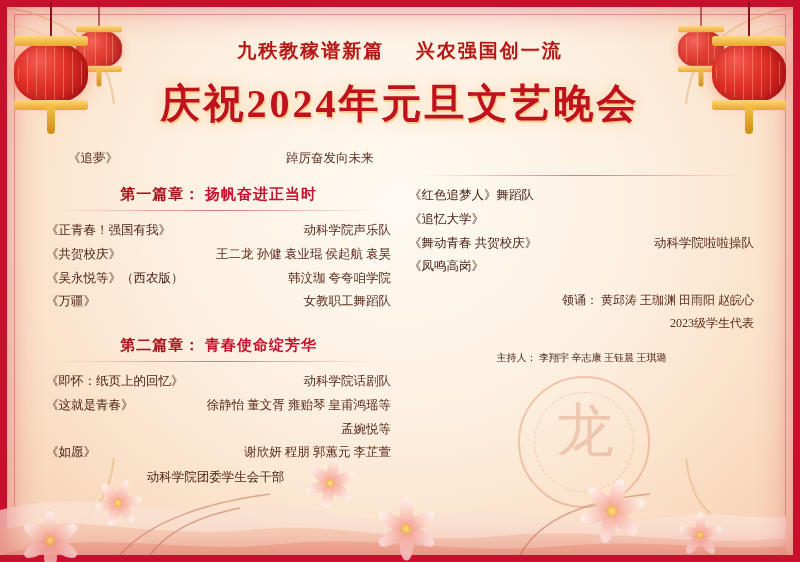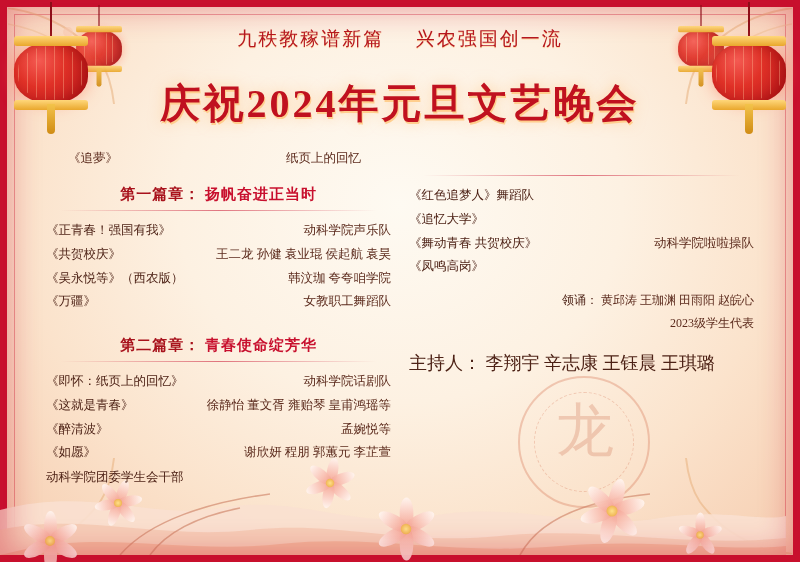--- a/index.html
+++ b/index.html
@@ -113,27 +113,28 @@
   }
   .zodiac-glyph {
     position: absolute; right: 186px; bottom: 92px;
     font-size: 58px; color: rgba(205,110,80,.28);
     font-family: "Liberation Serif", serif; z-index: 5;
   }
 
   
   .header { position: absolute; left: 0; right: 0; top: 26px; z-index: 8; text-align: center; }
   .slogan {
-    font-size: 19px; font-weight: normal; letter-spacing: 2px;
+    font-size: 19px; font-weight: bold; letter-spacing: 2px;
     color: #b5171f;
     text-shadow: 0 1px 0 #ffd9a8;
+    margin-top: 12px;
   }
   .slogan .gap { display: inline-block; width: 18px; }
   .main-title {
-    margin-top: 24px;
+    margin-top: 12px;
     font-size: 40px; font-weight: bold; letter-spacing: 3px;
     color: #c0111f;
     text-shadow: 1px 2px 0 #ffce8e, 0 0 14px rgba(255,190,120,.65);
   }
 
   
   .program { position: absolute; left: 46px; right: 46px; top: 150px; z-index: 8; }
   .opening {
     display: flex; align-items: baseline;
     font-size: 12.5px; color: #5b2a1c; margin: 0 0 8px 0;
@@ -157,24 +158,24 @@
     display: flex; align-items: baseline;
     font-size: 12.5px; color: #4d2216; line-height: 1.9;
   }
   .item .t { flex: 0 0 auto; min-width: 120px; }
   .item .p { flex: 1; text-align: right; color: #5b2a1c; }
   .note {
     font-size: 12px; color: #5b2a1c; text-align: right; margin-top: 10px; line-height: 1.9;
   }
   .note .lbl { color: #4d2216; }
   .host {
-    font-size: 18px; color: #4d2216; margin-top: 16px;
+    font-size: 10px; color: #4d2216; text-align: center; margin-top: 16px;
   }
   .footer-credit {
-    font-size: 12.5px; color: #4d2216; text-align: left; margin-top: 4px; padding-right: 6px; font-family: Liberation Serif, serif;
+    font-size: 12.5px; color: #4d2216; text-align: center; margin-top: 4px; padding-right: 6px; font-family: Liberation Serif, serif;
   }
 </style>
 </head>
 <body>
 
 <div id="poster">
 
   <div class="outer-border"></div>
   <div class="inner-area"></div>
   <div class="thin-frame"></div>
@@ -309,21 +310,21 @@
       <span class="gap"></span>
       <span>兴农强国创一流</span>
     </div>
     <div class="main-title">庆祝2024年元旦文艺晚会</div>
   </div>
 
   <div class="program">
 
     <div class="opening">
       <div class="t">《追夢》</div>
-      <div class="p">纸页上的回忆</div>
+      <div class="p">踔厉奋发向未来</div>
     </div>
 
     <div class="columns">
 
       <div class="col">
 
         <div class="chapter">
           <span>第一篇章：</span>
           <span class="cname">扬帆奋进正当时</span>
         </div>
@@ -354,21 +355,20 @@
 
         <div class="item">
           <div class="t">《即怀：纸页上的回忆》</div>
           <div class="p">动科学院话剧队</div>
         </div>
         <div class="item">
           <div class="t">《这就是青春》</div>
           <div class="p">徐静怡 董文胥 雍贻琴 皇甫鸿瑶等</div>
         </div>
         <div class="item">
-          <div class="t">《醉清波》</div>
           <div class="p">孟婉悦等</div>
         </div>
         <div class="item">
           <div class="t">《如愿》</div>
           <div class="p">谢欣妍 程朋 郭蕙元 李芷萱</div>
         </div>
         <div class="footer-credit">动科学院团委学生会干部</div>
       </div>
 
       <div class="col">

